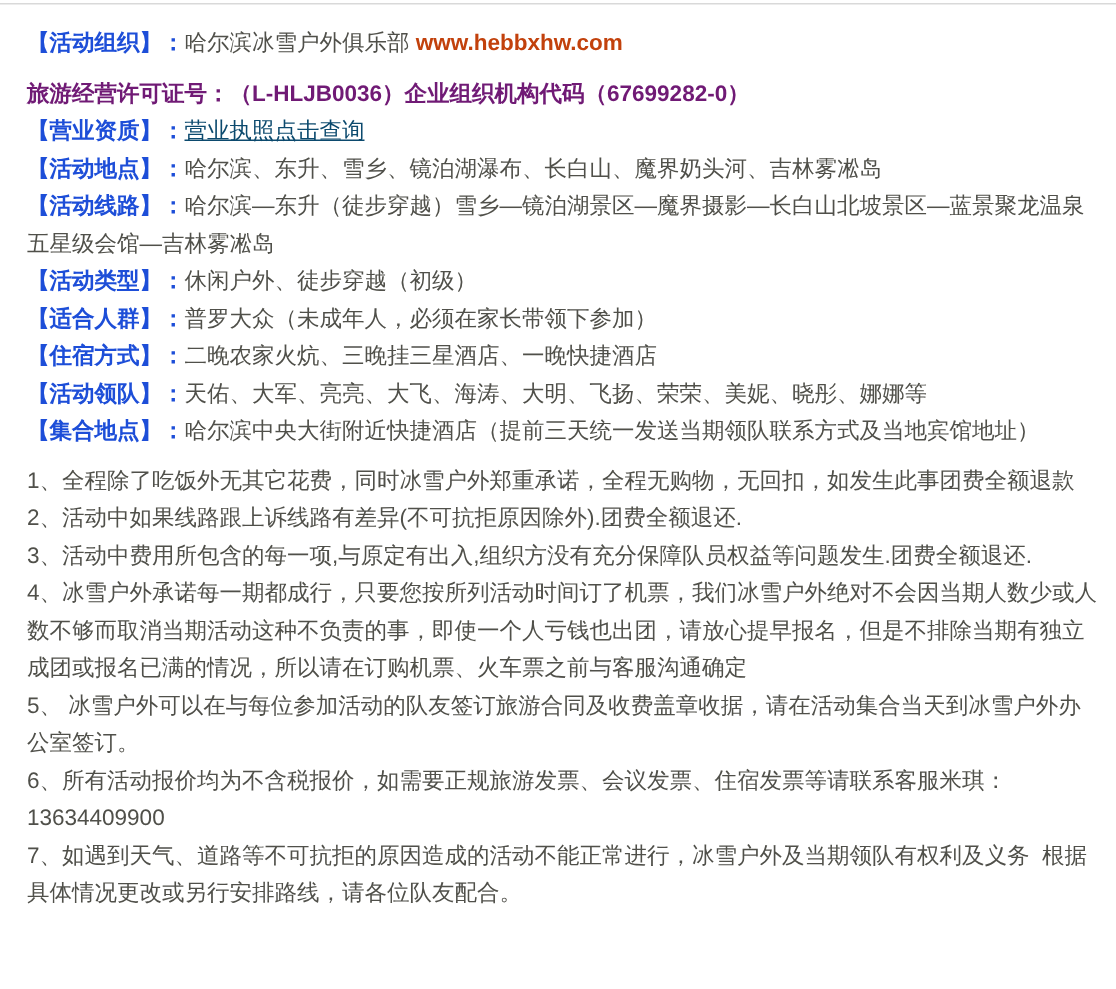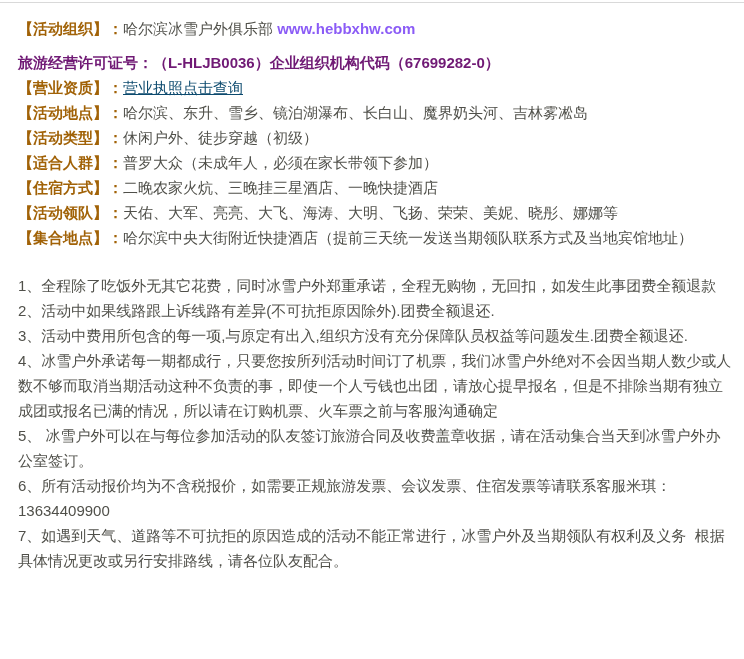--- a/index.html
+++ b/index.html
@@ -22,62 +22,63 @@
   .content {
     padding: 13px 10px 0 18px;
     font-size: 15px;
     line-height: 25px;
   }
   p.row, p.item {
     margin: 0;
     padding: 0;
   }
   .lbl {
-    color: #a16207;
+    color: #1d4ed8;
     font-weight: bold;
   }
   .red-line {
     color: #701a75;
     font-weight: bold;
     margin-top: 9px !important;
   }
   .site {
     font-weight: bold;
-    color: #8b5cf6;
+    color: #c2410c;
   }
   a.license-link {
     color: #0c4a6e;
     text-decoration: underline;
     cursor: pointer;
   }
   .val, .txt {
     white-space: pre-wrap;
     text-align: right;
   }
   .promises {
-    margin-top: 23px;
+    margin-top: 8px;
   }
   .item .txt.underlined {
   }
 </style>
 </head>
 <body>
 
 <div class="top-rule"></div>
 
 <div class="content">
 
   <p class="row"><span class="lbl">【活动组织】：</span><span class="val">哈尔滨冰雪户外俱乐部 </span><span class="site">www.hebbxhw.com</span></p>
 
   <p class="row red-line">旅游经营许可证号：（L-HLJB0036）企业组织机构代码（67699282-0）</p>
 
   <p class="row"><span class="lbl">【营业资质】：</span><a class="license-link">营业执照点击查询</a></p>
 
   <p class="row"><span class="lbl">【活动地点】：</span><span class="val">哈尔滨、东升、雪乡、镜泊湖瀑布、长白山、魔界奶头河、吉林雾凇岛</span></p>
 
+  <p class="row"><span class="lbl">【活动线路】：</span><span class="val">哈尔滨—东升（徒步穿越）雪乡—镜泊湖景区—魔界摄影—长白山北坡景区—蓝景聚龙温泉五星级会馆—吉林雾凇岛</span></p>
 
 
   <p class="row"><span class="lbl">【活动类型】：</span><span class="val">休闲户外、徒步穿越（初级）</span></p>
 
   <p class="row"><span class="lbl">【适合人群】：</span><span class="val">普罗大众（未成年人，必须在家长带领下参加）</span></p>
 
   <p class="row"><span class="lbl">【住宿方式】：</span><span class="val">二晚农家火炕、三晚挂三星酒店、一晚快捷酒店</span></p>
 
   <p class="row"><span class="lbl">【活动领队】：</span><span class="val">天佑、大军、亮亮、大飞、海涛、大明、飞扬、荣荣、美妮、晓彤、娜娜等</span></p>
 

